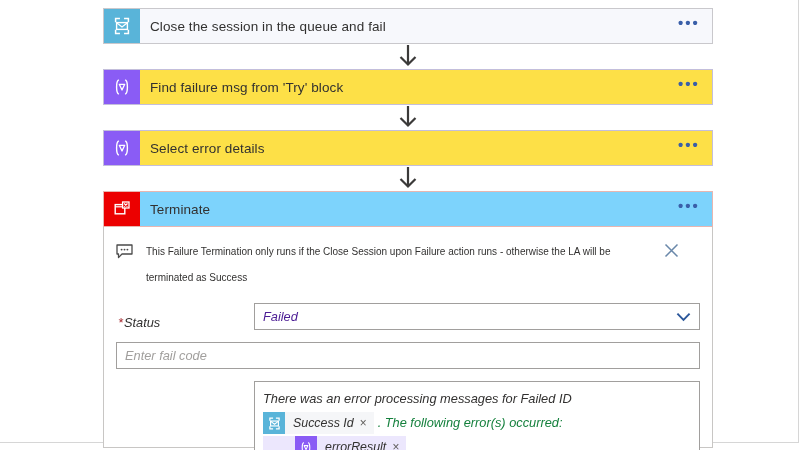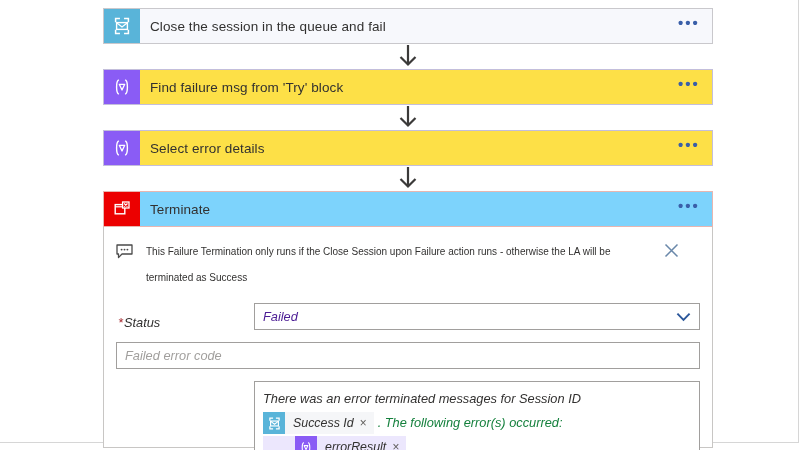--- a/index.html
+++ b/index.html
@@ -354,28 +354,28 @@
             <span class="chev">
               <svg width="15" height="10" viewBox="0 0 15 10">
                 <path d="M1.4 1.6 L7.5 7.8 L13.6 1.6" stroke="#2b579a" stroke-width="1.9" fill="none"></path>
               </svg>
             </span>
           </div>
         </div>
 
         <div class="form-row">
           <div class="field">
-            <span class="placeholder">Failed error code</span>
+            <span class="placeholder">Enter fail code</span>
           </div>
         </div>
 
         <div class="form-row">
           <div class="form-label">Message</div>
           <div class="field multiline">
-            <div class="msg-line1">There was an error terminated messages for Session ID</div>
+            <div class="msg-line1">There was an error processing messages for Failed ID</div>
             <div class="msg-line2">
               <span class="token servicebus">
                 <span class="tok-icon">
                   <svg width="13" height="13" viewBox="0 0 18 18">
                     <path d="M2.6 1.6 H6.2 M2.6 1.6 V4.4 M15.4 1.6 H11.8 M15.4 1.6 V4.4 M2.6 16.4 H6.2 M2.6 16.4 V13.6 M15.4 16.4 H11.8 M15.4 16.4 V13.6" stroke="#ffffff" stroke-width="1.7" fill="none" stroke-linecap="square"></path>
                     <rect x="3.6" y="5.6" width="10.8" height="6.8" fill="none" stroke="#ffffff" stroke-width="1.6"></rect>
                     <path d="M3.9 6.1 L9 10 L14.1 6.1" fill="none" stroke="#ffffff" stroke-width="1.5"></path>
                   </svg>
                 </span>
                 <span class="tok-label">Success Id</span>

